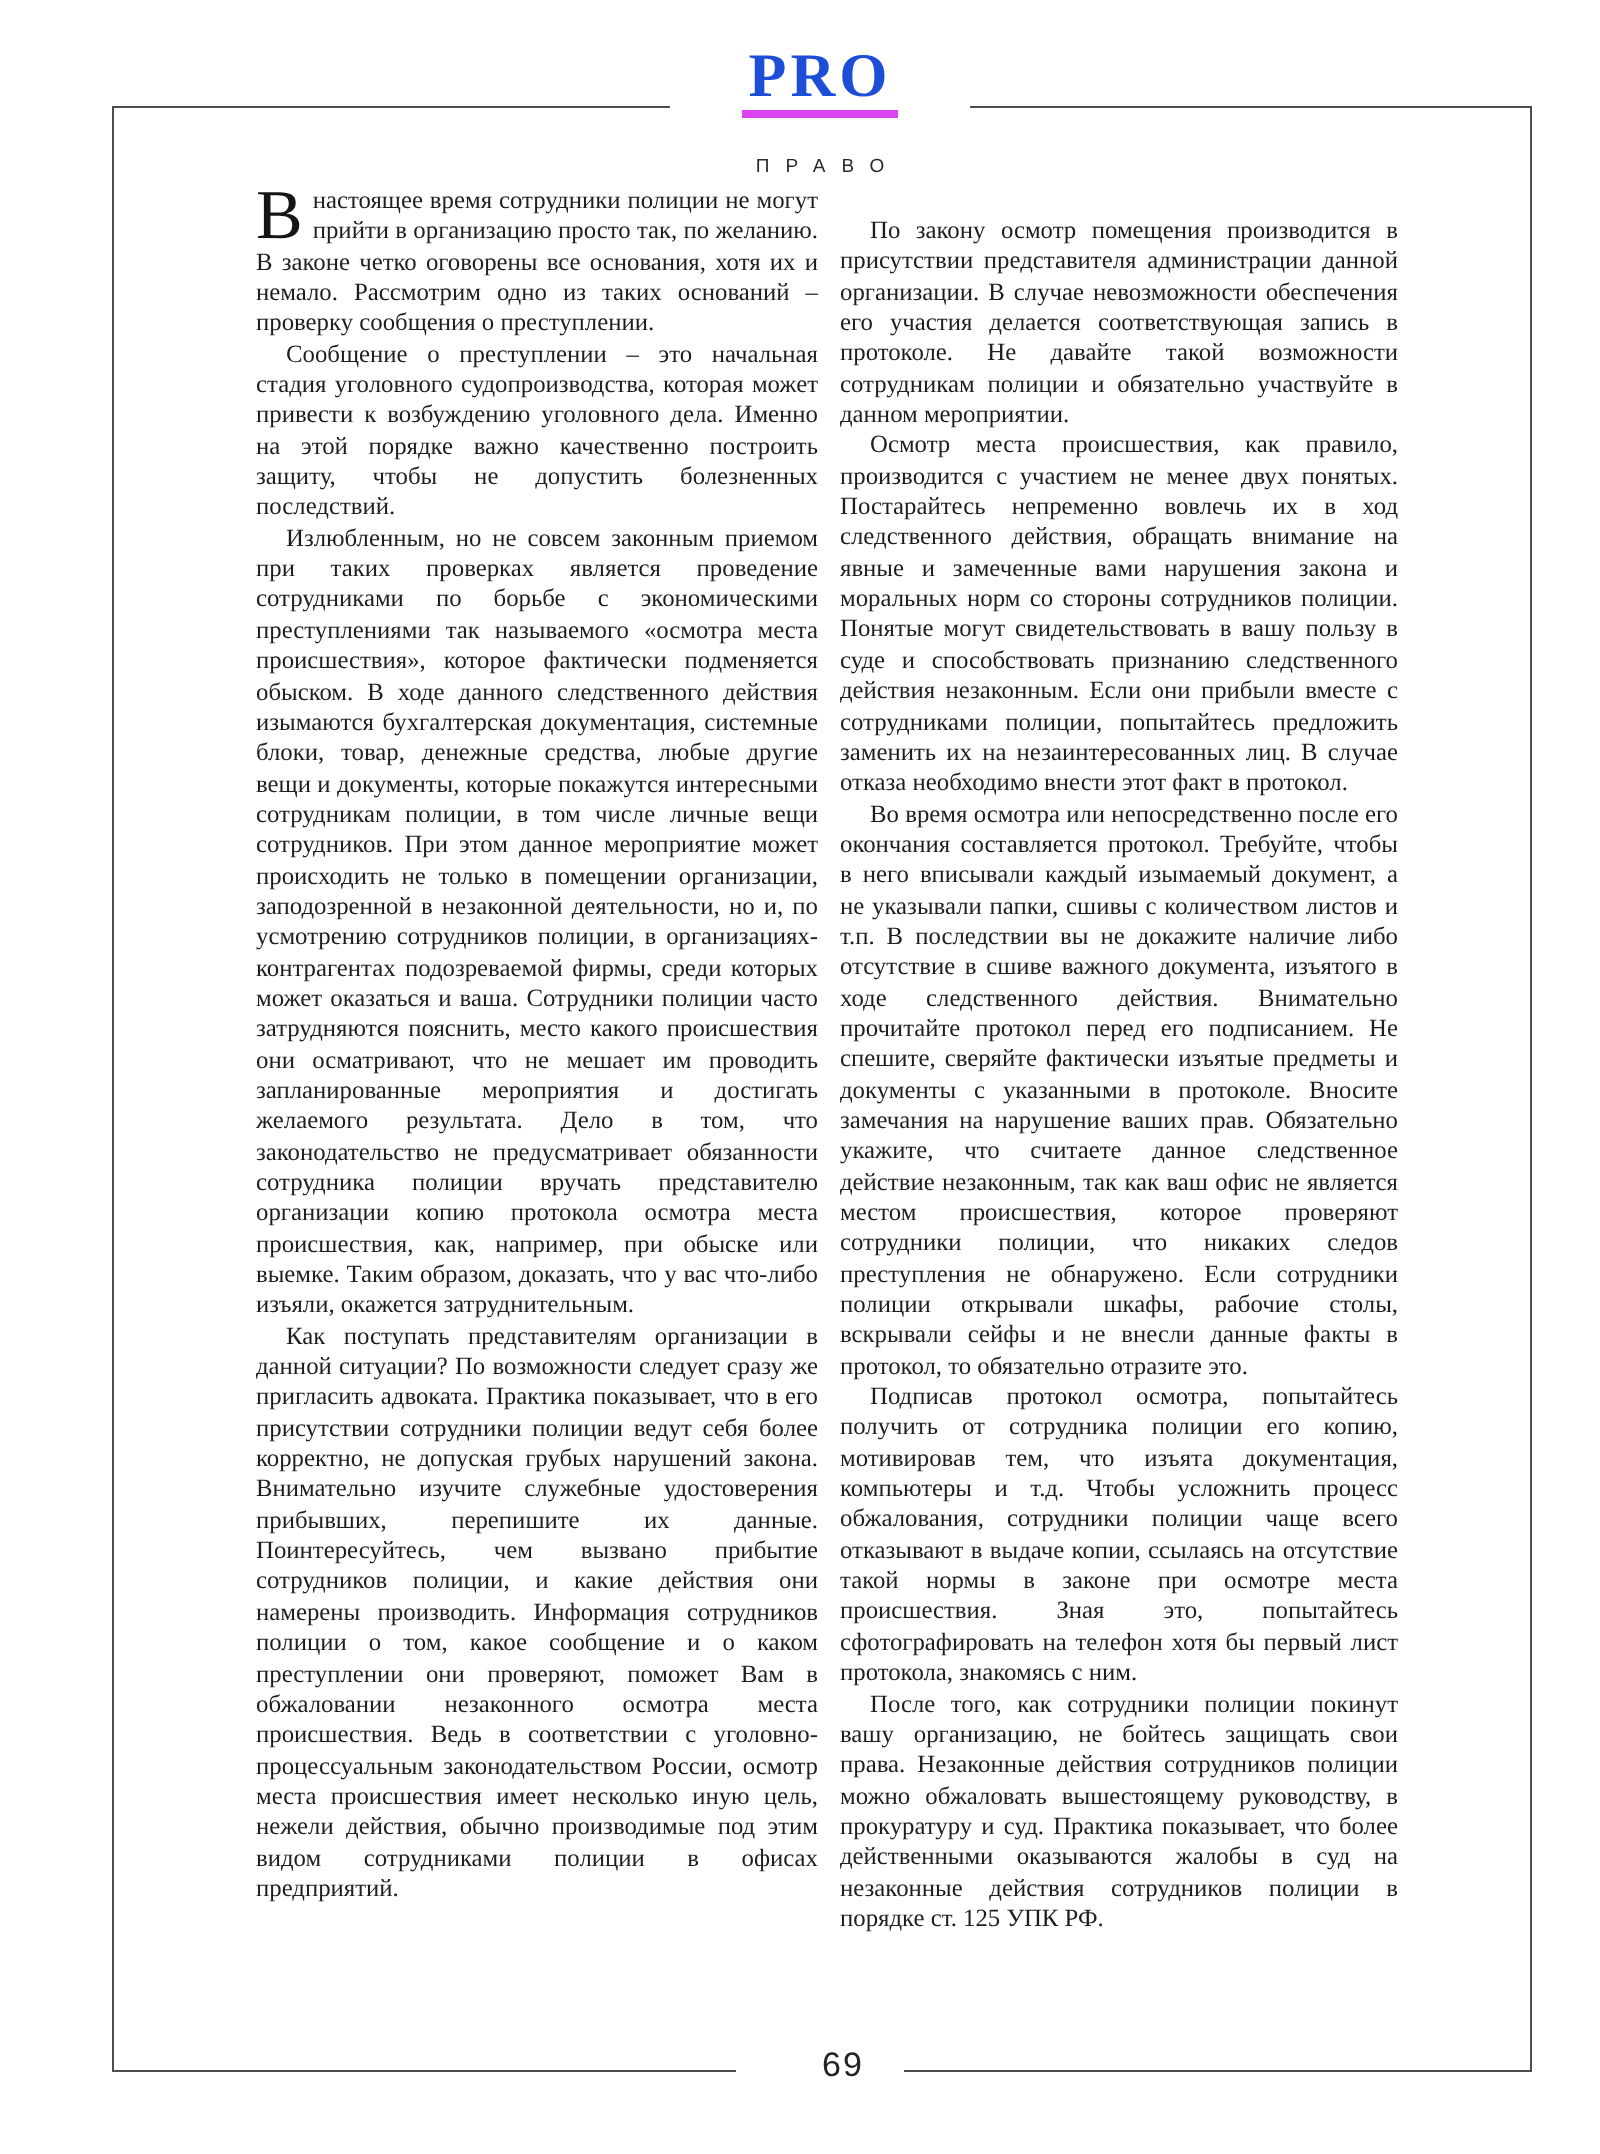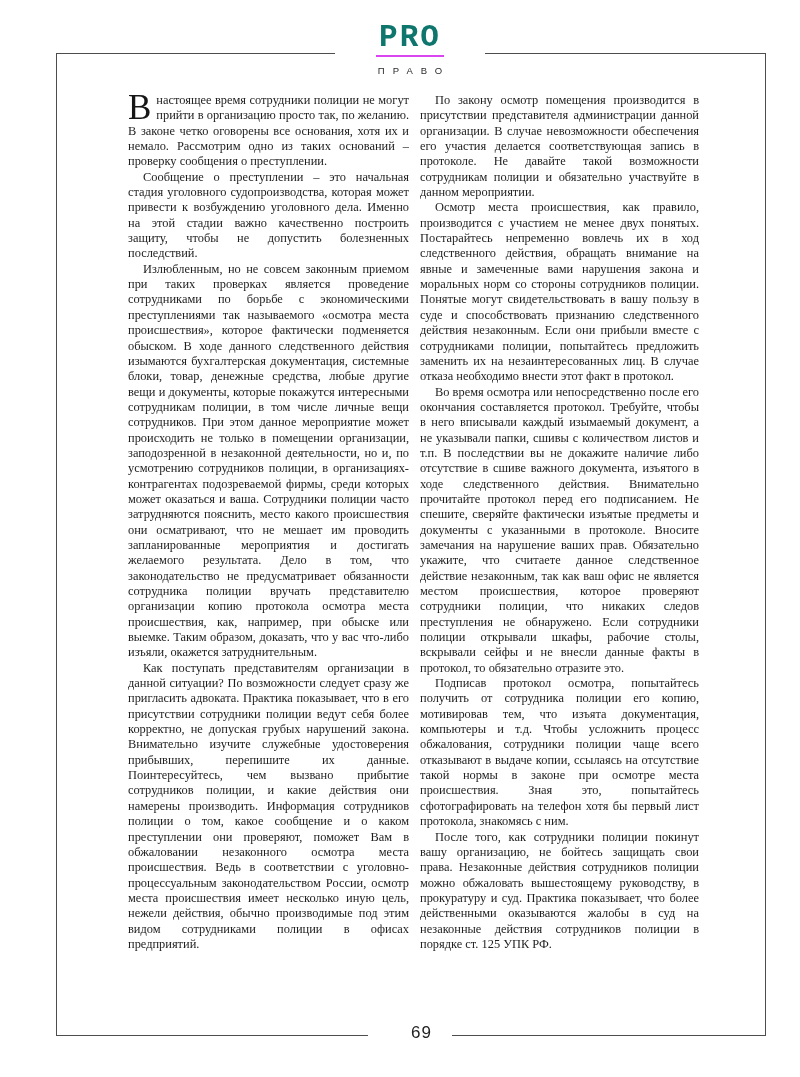--- a/index.html
+++ b/index.html
@@ -28,48 +28,48 @@
     top: 22px;
     left: 335px;
     width: 150px;
     text-align: center;
     background: #ffffff;
     z-index: 2;
     padding-bottom: 2px;
   }
   .logo-main {
     display: inline-block;
-    font-family: Liberation Mono, monospace;
+    font-family: Liberation Serif, serif;
     font-weight: bold;
     font-size: 31px;
     line-height: 1;
     letter-spacing: 2px;
-    color: #0f766e;
-    border-bottom: 2px solid #d946ef;
+    color: #1d4ed8;
+    border-bottom: 4px solid #d946ef;
     padding: 0 3px 2px 3px;
   }
   .logo-sub {
     font-family: "Liberation Sans", sans-serif;
     font-size: 9.5px;
     letter-spacing: 8px;
     padding-left: 8px; 
     color: #2a2a2a;
-    margin-top: 8px;
+    margin-top: 19px;
   }
   .col {
     position: absolute;
     top: 93px;
     font-size: 12.4px;
     line-height: 15.35px;
     text-align: justify;
     color: #1d1d1d;
     z-index: 1;
   }
   .col-left  { left: 128px; width: 281px; }
-  .col-right { left: 420px; width: 279px; }
+  .col-right { left: 420px; width: 279px; margin-top: 15px; }
   .col p {
     margin: 0;
     text-indent: 15px;
   }
   .col p.lead { text-indent: 0; }
   .dropcap {
     float: left;
     font-size: 35px;
     line-height: 26px;
     padding: 2px 5px 0 0;
@@ -104,21 +104,21 @@
   <header class="logo">
     <div>
       <span class="logo-main">PRO</span>
     </div>
     <div class="logo-sub">ПРАВО</div>
   </header>
 
   <main>
     <section class="col col-left">
       <p class="para lead"><span class="dropcap">В</span><span>настоящее время сотрудники полиции не могут прийти в организацию просто так, по желанию. В законе четко оговорены все основания, хотя их и немало. Рассмотрим одно из таких оснований – проверку сообщения о преступлении.</span></p>
-      <p class="para">Сообщение о преступлении – это начальная стадия уголовного судопроизводства, которая может привести к возбуждению уголовного дела. Именно на этой стадии важно качественно построить защиту, чтобы не допустить болезненных последствий.</p>
+      <p class="para">Сообщение о преступлении – это начальная стадия уголовного судопроизводства, которая может привести к возбуждению уголовного дела. Именно на этой порядке важно качественно построить защиту, чтобы не допустить болезненных последствий.</p>
       <p class="para">Излюбленным, но не совсем законным приемом при таких проверках является проведение сотрудниками по борьбе с экономическими преступлениями так называемого «осмотра места происшествия», которое фактически подменяется обыском. В ходе данного следственного действия изымаются бухгалтерская документация, системные блоки, товар, денежные средства, любые другие вещи и документы, которые покажутся интересными сотрудникам полиции, в том числе личные вещи сотрудников. При этом данное мероприятие может происходить не только в помещении организации, заподозренной в незаконной деятельности, но и, по усмотрению сотрудников полиции, в организациях-контрагентах подозреваемой фирмы, среди которых может оказаться и ваша. Сотрудники полиции часто затрудняются пояснить, место какого происшествия они осматривают, что не мешает им проводить запланированные мероприятия и достигать желаемого результата. Дело в том, что законодательство не предусматривает обязанности сотрудника полиции вручать представителю организации копию протокола осмотра места происшествия, как, например, при обыске или выемке. Таким образом, доказать, что у вас что-либо изъяли, окажется затруднительным.</p>
       <p class="para">Как поступать представителям организации в данной ситуации? По возможности следует сразу же пригласить адвоката. Практика показывает, что в его присутствии сотрудники полиции ведут себя более корректно, не допуская грубых нарушений закона. Внимательно изучите служебные удостоверения прибывших, перепишите их данные. Поинтересуйтесь, чем вызвано прибытие сотрудников полиции, и какие действия они намерены производить. Информация сотрудников полиции о том, какое сообщение и о каком преступлении они проверяют, поможет Вам в обжаловании незаконного осмотра места происшествия. Ведь в соответствии с уголовно-процессуальным законодательством России, осмотр места происшествия имеет несколько иную цель, нежели действия, обычно производимые под этим видом сотрудниками полиции в офисах предприятий.</p>
     </section>
 
     <section class="col col-right">
       <p class="para">По закону осмотр помещения производится в присутствии представителя администрации данной организации. В случае невозможности обеспечения его участия делается соответствующая запись в протоколе. Не давайте такой возможности сотрудникам полиции и обязательно участвуйте в данном мероприятии.</p>
       <p class="para">Осмотр места происшествия, как правило, производится с участием не менее двух понятых. Постарайтесь непременно вовлечь их в ход следственного действия, обращать внимание на явные и замеченные вами нарушения закона и моральных норм со стороны сотрудников полиции. Понятые могут свидетельствовать в вашу пользу в суде и способствовать признанию следственного действия незаконным. Если они прибыли вместе с сотрудниками полиции, попытайтесь предложить заменить их на незаинтересованных лиц. В случае отказа необходимо внести этот факт в протокол.</p>
       <p class="para">Во время осмотра или непосредственно после его окончания составляется протокол. Требуйте, чтобы в него вписывали каждый изымаемый документ, а не указывали папки, сшивы с количеством листов и т.п. В последствии вы не докажите наличие либо отсутствие в сшиве важного документа, изъятого в ходе следственного действия. Внимательно прочитайте протокол перед его подписанием. Не спешите, сверяйте фактически изъятые предметы и документы с указанными в протоколе. Вносите замечания на нарушение ваших прав. Обязательно укажите, что считаете данное следственное действие незаконным, так как ваш офис не является местом происшествия, которое проверяют сотрудники полиции, что никаких следов преступления не обнаружено. Если сотрудники полиции открывали шкафы, рабочие столы, вскрывали сейфы и не внесли данные факты в протокол, то обязательно отразите это.</p>
       <p class="para">Подписав протокол осмотра, попытайтесь получить от сотрудника полиции его копию, мотивировав тем, что изъята документация, компьютеры и т.д. Чтобы усложнить процесс обжалования, сотрудники полиции чаще всего отказывают в выдаче копии, ссылаясь на отсутствие такой нормы в законе при осмотре места происшествия. Зная это, попытайтесь сфотографировать на телефон хотя бы первый лист протокола, знакомясь с ним.</p>
       <p class="para">После того, как сотрудники полиции покинут вашу организацию, не бойтесь защищать свои права. Незаконные действия сотрудников полиции можно обжаловать вышестоящему руководству, в прокуратуру и суд. Практика показывает, что более действенными оказываются жалобы в суд на незаконные действия сотрудников полиции в порядке ст. 125 УПК РФ.</p>

